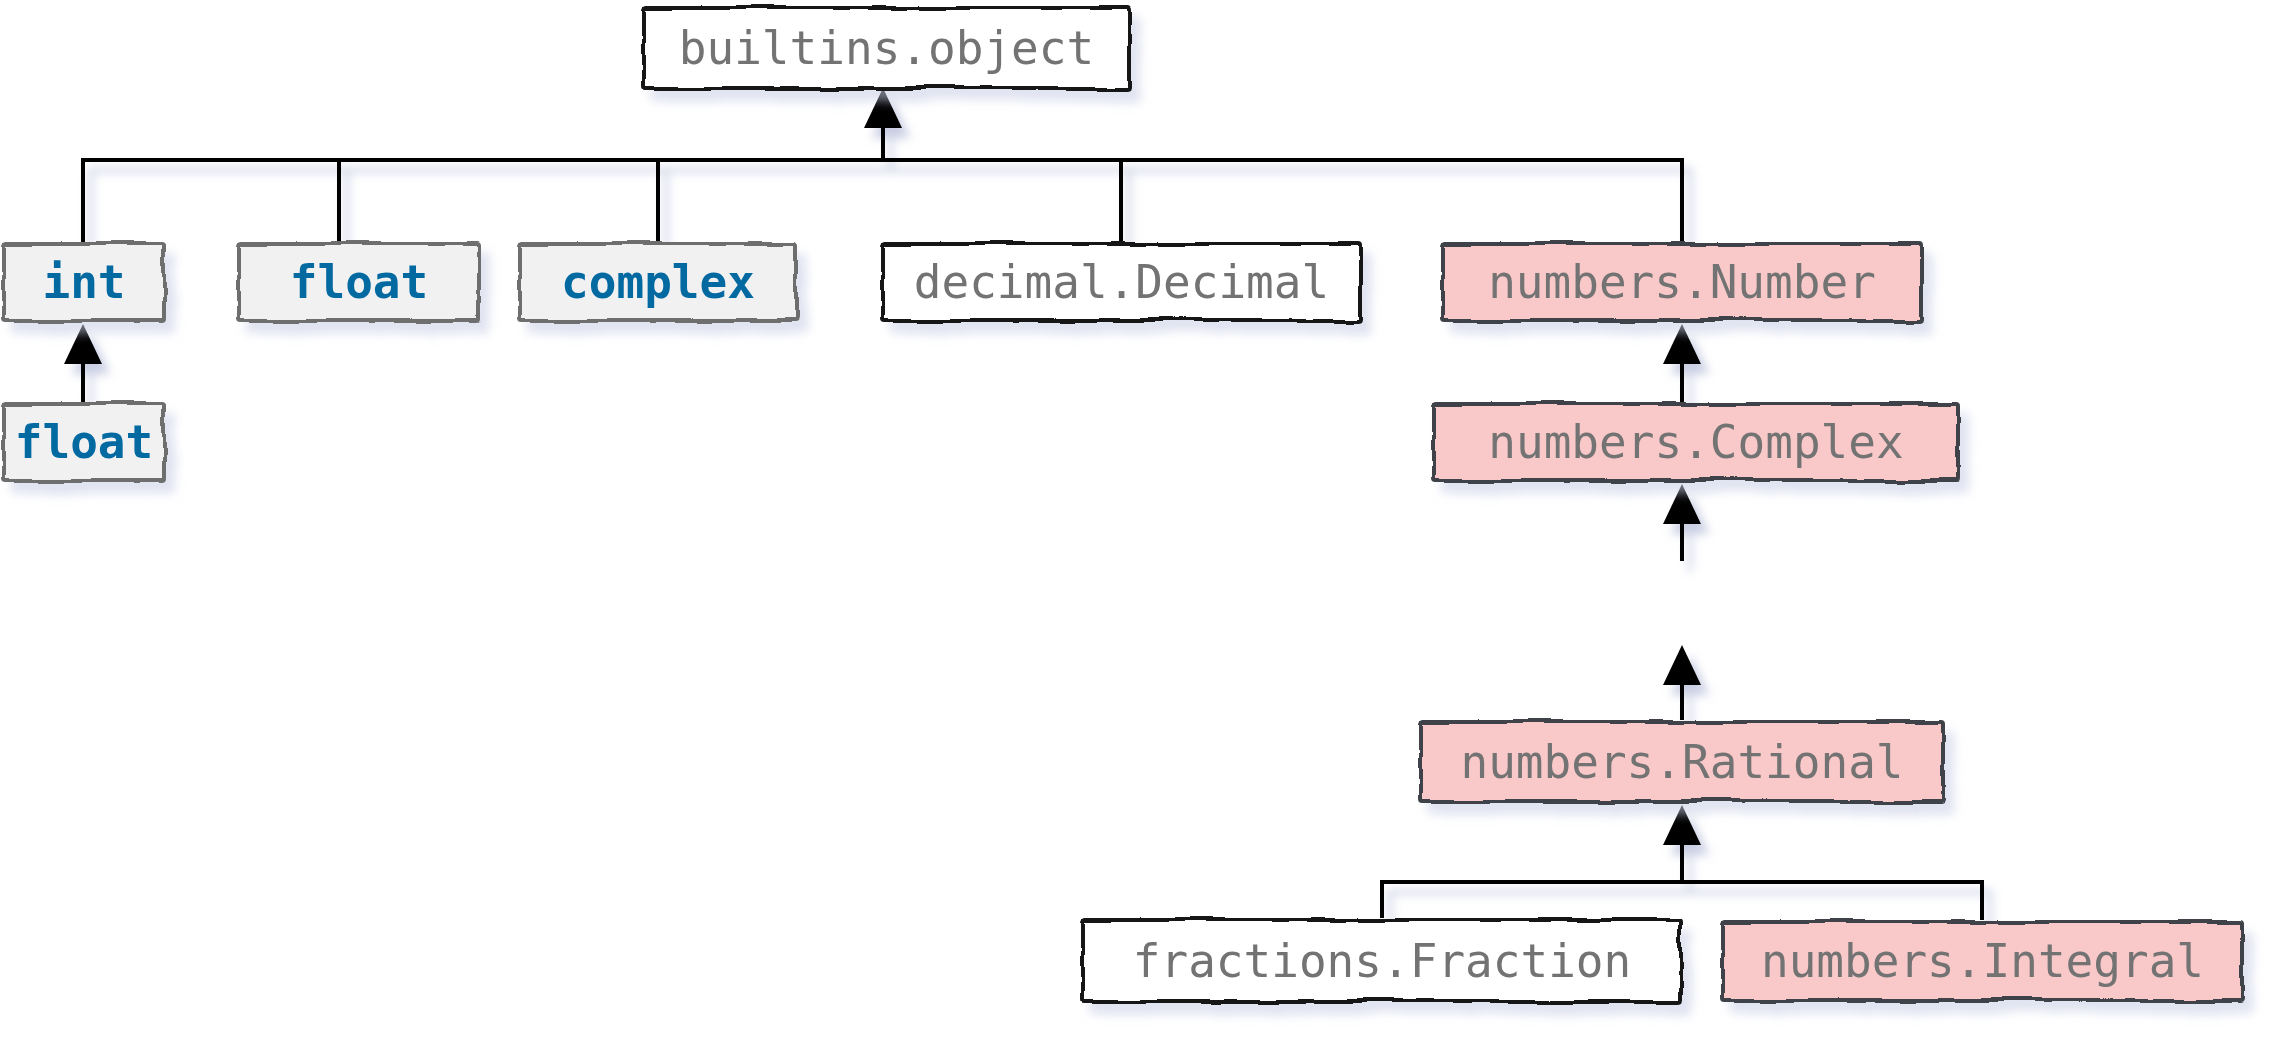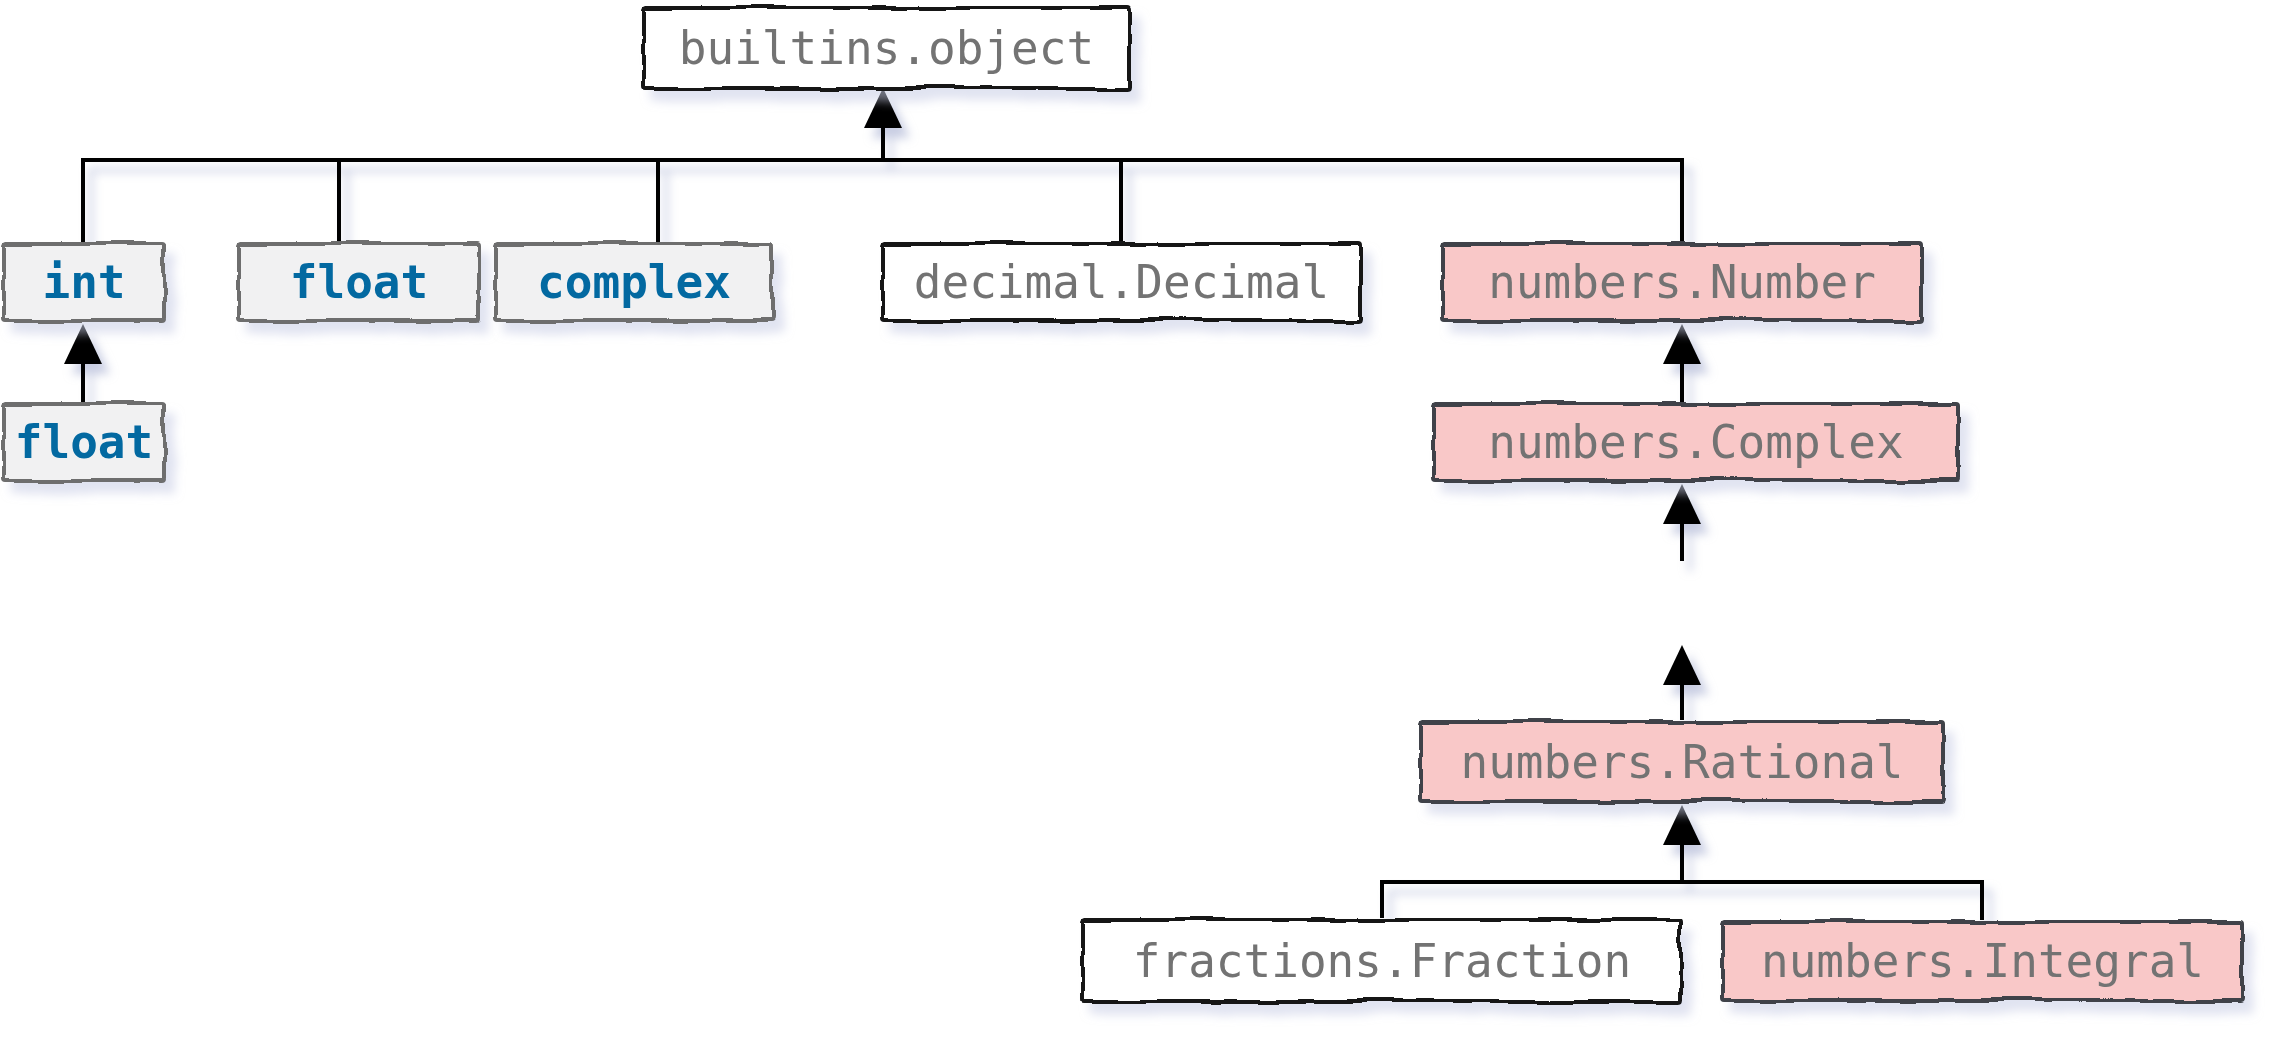--- a/index.html
+++ b/index.html
@@ -106,21 +106,21 @@
   <div class="node style-gray" style="left:2px; top:242px; width:164px; height:80px;">
     <div class="box"></div>
     <div class="label">int</div>
   </div>
 
   <div class="node style-gray" style="left:237px; top:242px; width:204px; height:80px;padding-left:40px;">
     <div class="box"></div>
     <div class="label">float</div>
   </div>
 
-  <div class="node style-gray" style="left:494px; top:242px; width:280px; height:80px;">
+  <div class="node style-gray" style="left:518px; top:242px; width:280px; height:80px;">
     <div class="box"></div>
     <div class="label">complex</div>
   </div>
 
   <div class="node style-plain" style="left:881px; top:242px; width:481px; height:80px;">
     <div class="box"></div>
     <div class="label">decimal.Decimal</div>
   </div>
 
   <div class="node style-pink" style="left:1441px; top:242px; width:482px; height:80px;">

